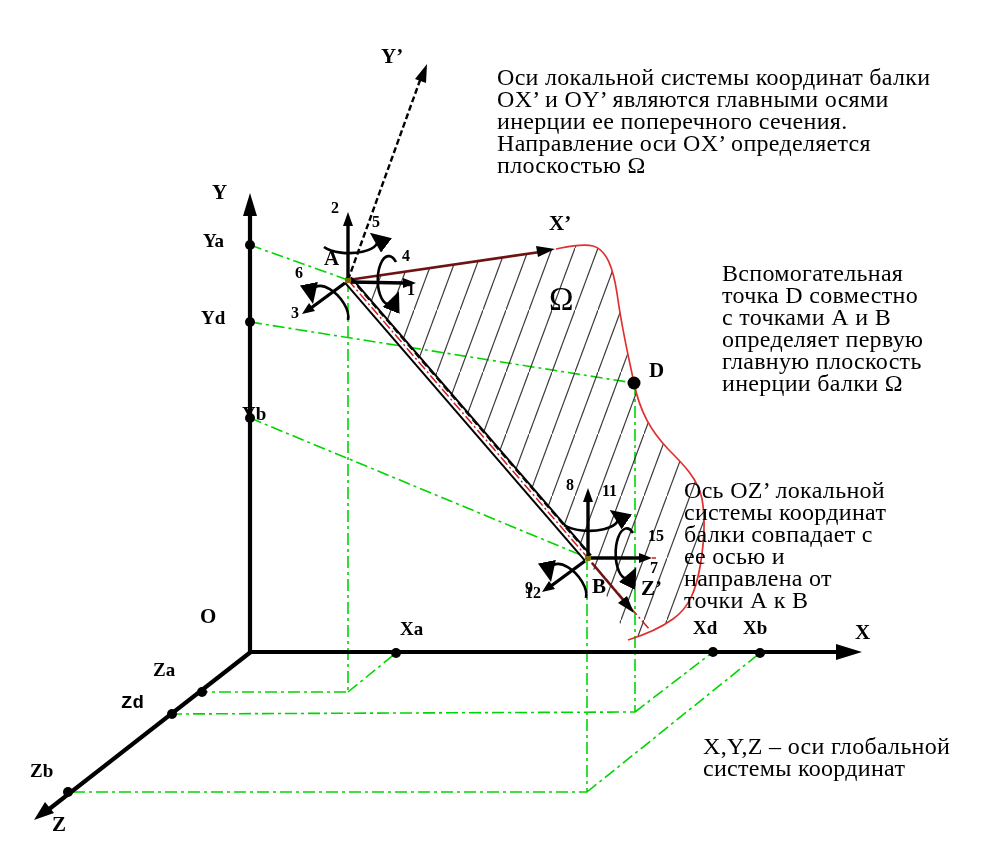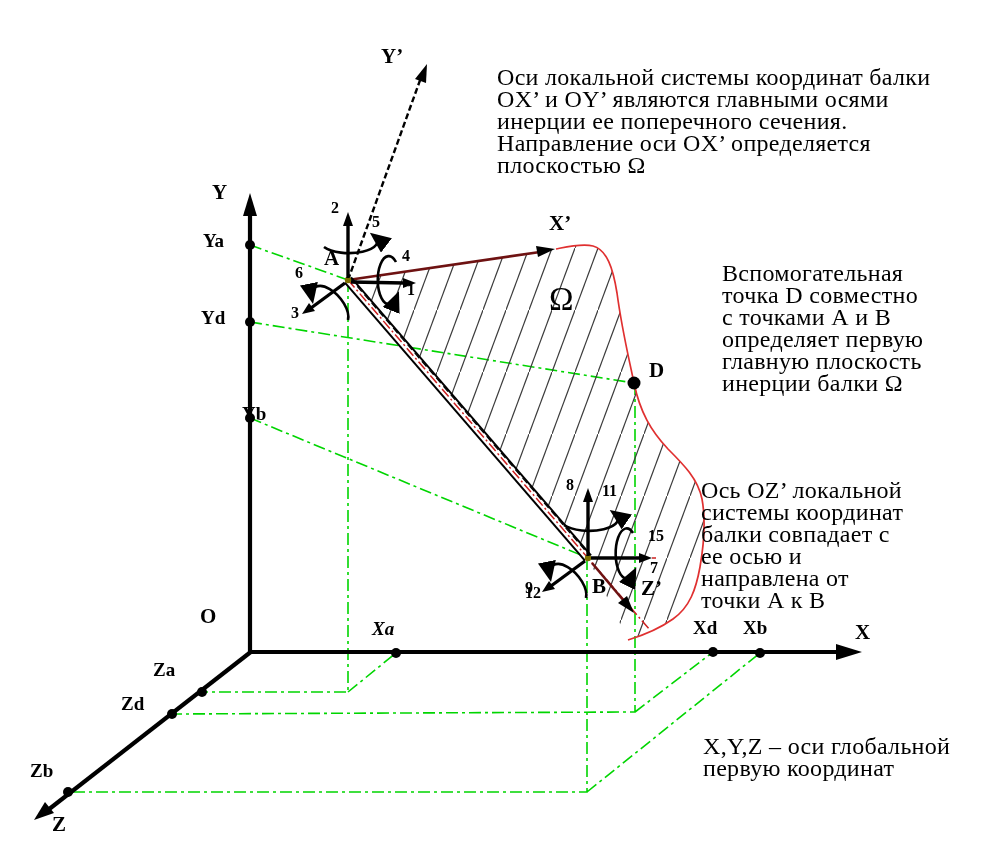--- a/index.html
+++ b/index.html
@@ -136,25 +136,25 @@
 </svg>
 
 <span class="ax" style="left:212px;top:182px;">Y</span>
 <span class="ax" style="left:855px;top:622px;">X</span>
 <span class="ax" style="left:52px;top:814px;">Z</span>
 <span class="ax" style="left:200px;top:606px;">O</span>
 
 <span class="lb" style="left:203px;top:231px;">Ya</span>
 <span class="lb" style="left:201px;top:308px;text-align:right;">Yd</span>
 <span class="lb" style="left:202px;top:404px;margin-left:40px;">Yb</span>
-<span class="lb" style="left:372px;top:619px;font-style:italic;">Xa</span>
+<span class="lb" style="left:400px;top:619px;">Xa</span>
 <span class="lb" style="left:693px;top:618px;">Xd</span>
 <span class="lb" style="left:743px;top:618px;">Xb</span>
 <span class="lb" style="left:153px;top:660px;">Za</span>
-<span class="lb" style="left:121px;top:694px;">Zd</span>
+<span class="lb" style="left:121px;top:694px;font-family:Liberation Mono, monospace;">Zd</span>
 <span class="lb" style="left:30px;top:761px;">Zb</span>
 
 <span class="ax" style="left:324px;top:248px;">A</span>
 <span class="ax" style="left:592px;top:576px;">B</span>
 <span class="ax" style="left:649px;top:360px;">D</span>
 
 <span class="ax" style="left:549px;top:213px;">X’</span>
 <span class="ax" style="left:381px;top:46px;">Y’</span>
 <span class="ax" style="left:641px;top:578px;">Z’</span>
 
@@ -177,22 +177,22 @@
 OX’ и OY’ являются главными осями
 инерции ее поперечного сечения.
 Направление оси OX’ определяется
 плоскостью Ω</div>
 <div class="note" style="left:722px;top:262px;width:270px;">Вспомогательная
 точка D совместно
 с точками А и В
 определяет первую
 главную плоскость
 инерции балки Ω</div>
-<div class="note" style="left:701px;top:479px;width:270px;">Ось OZ’ локальной
+<div class="note" style="left:684px;top:479px;width:270px;">Ось OZ’ локальной
 системы координат
 балки совпадает с
 ее осью и
 направлена от
 точки А к В</div>
 <div class="note" style="left:703px;top:735px;width:290px;">X,Y,Z – оси глобальной
-первую координат</div>
+системы координат</div>
 
 </div>
 
 </body></html>

